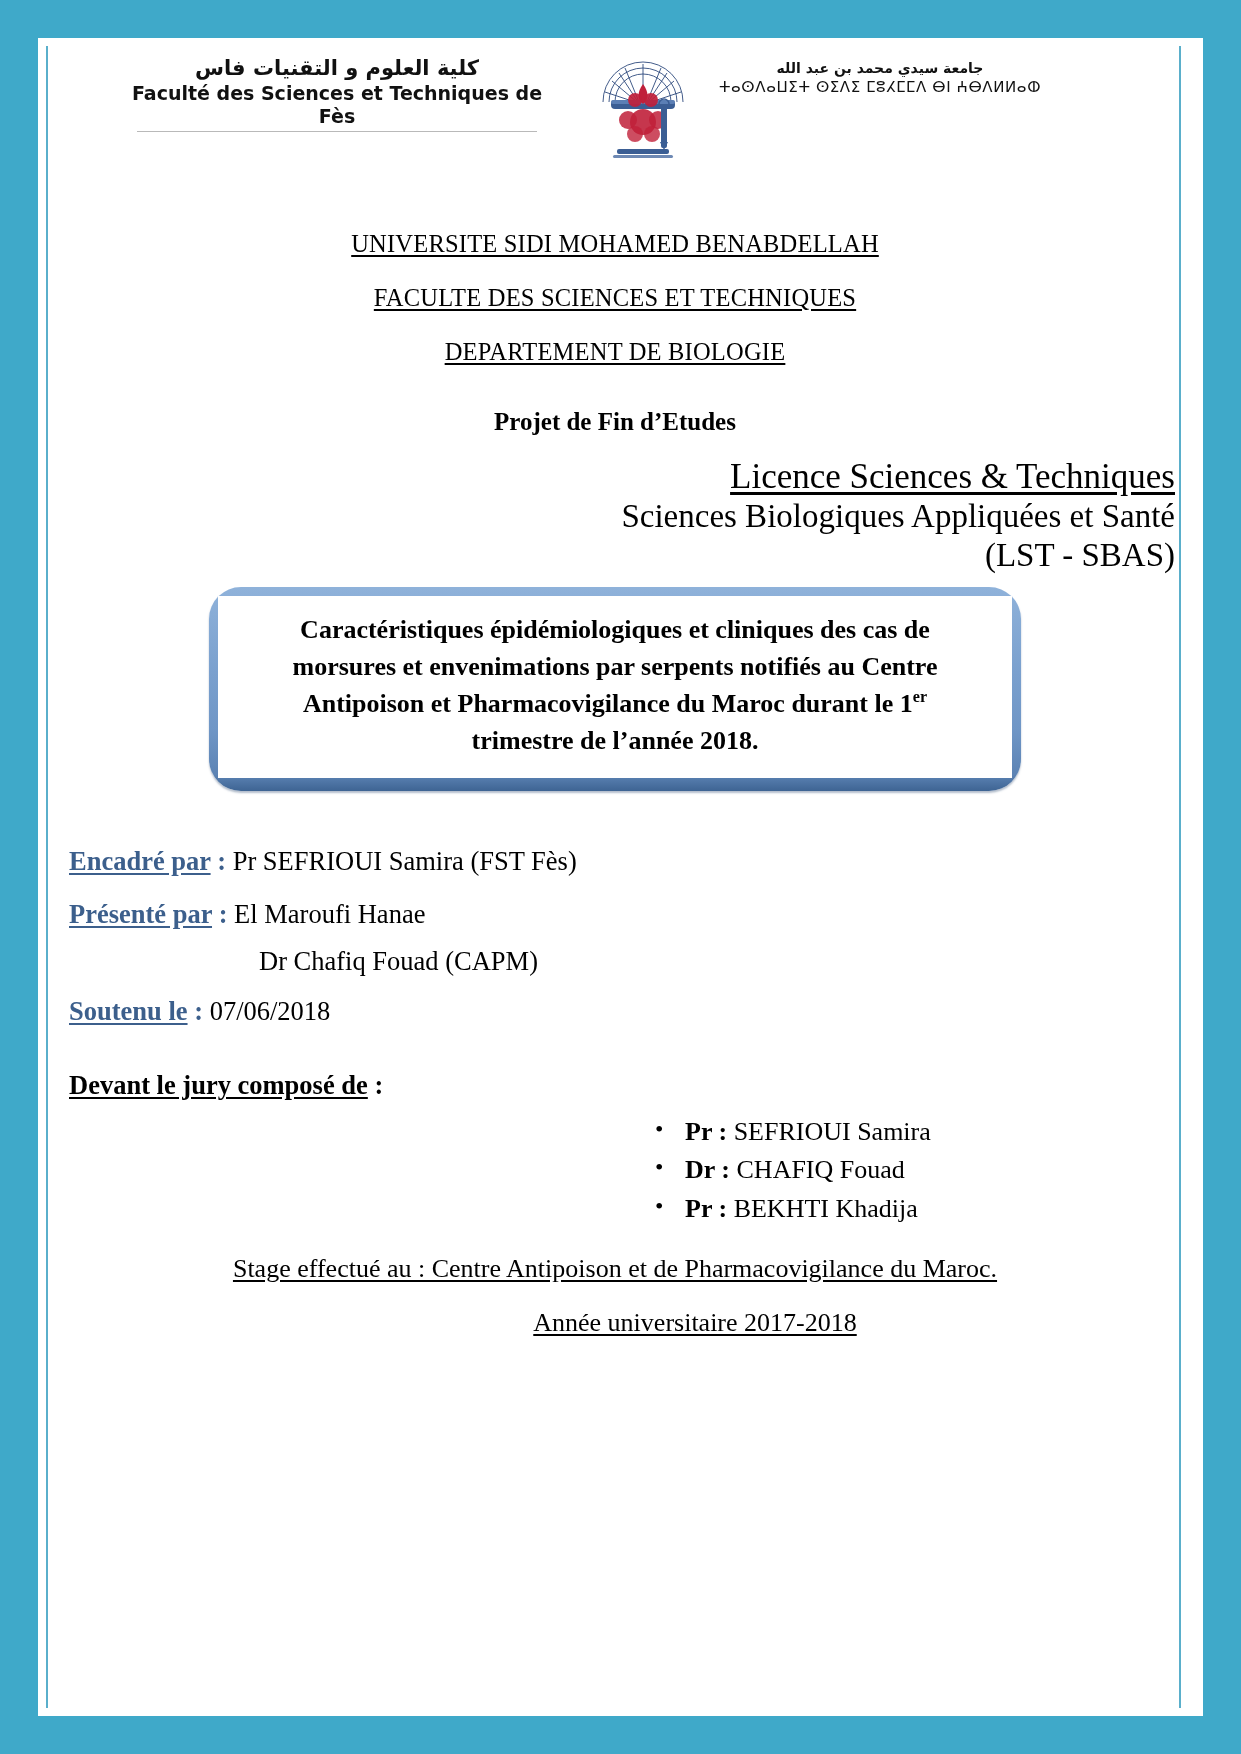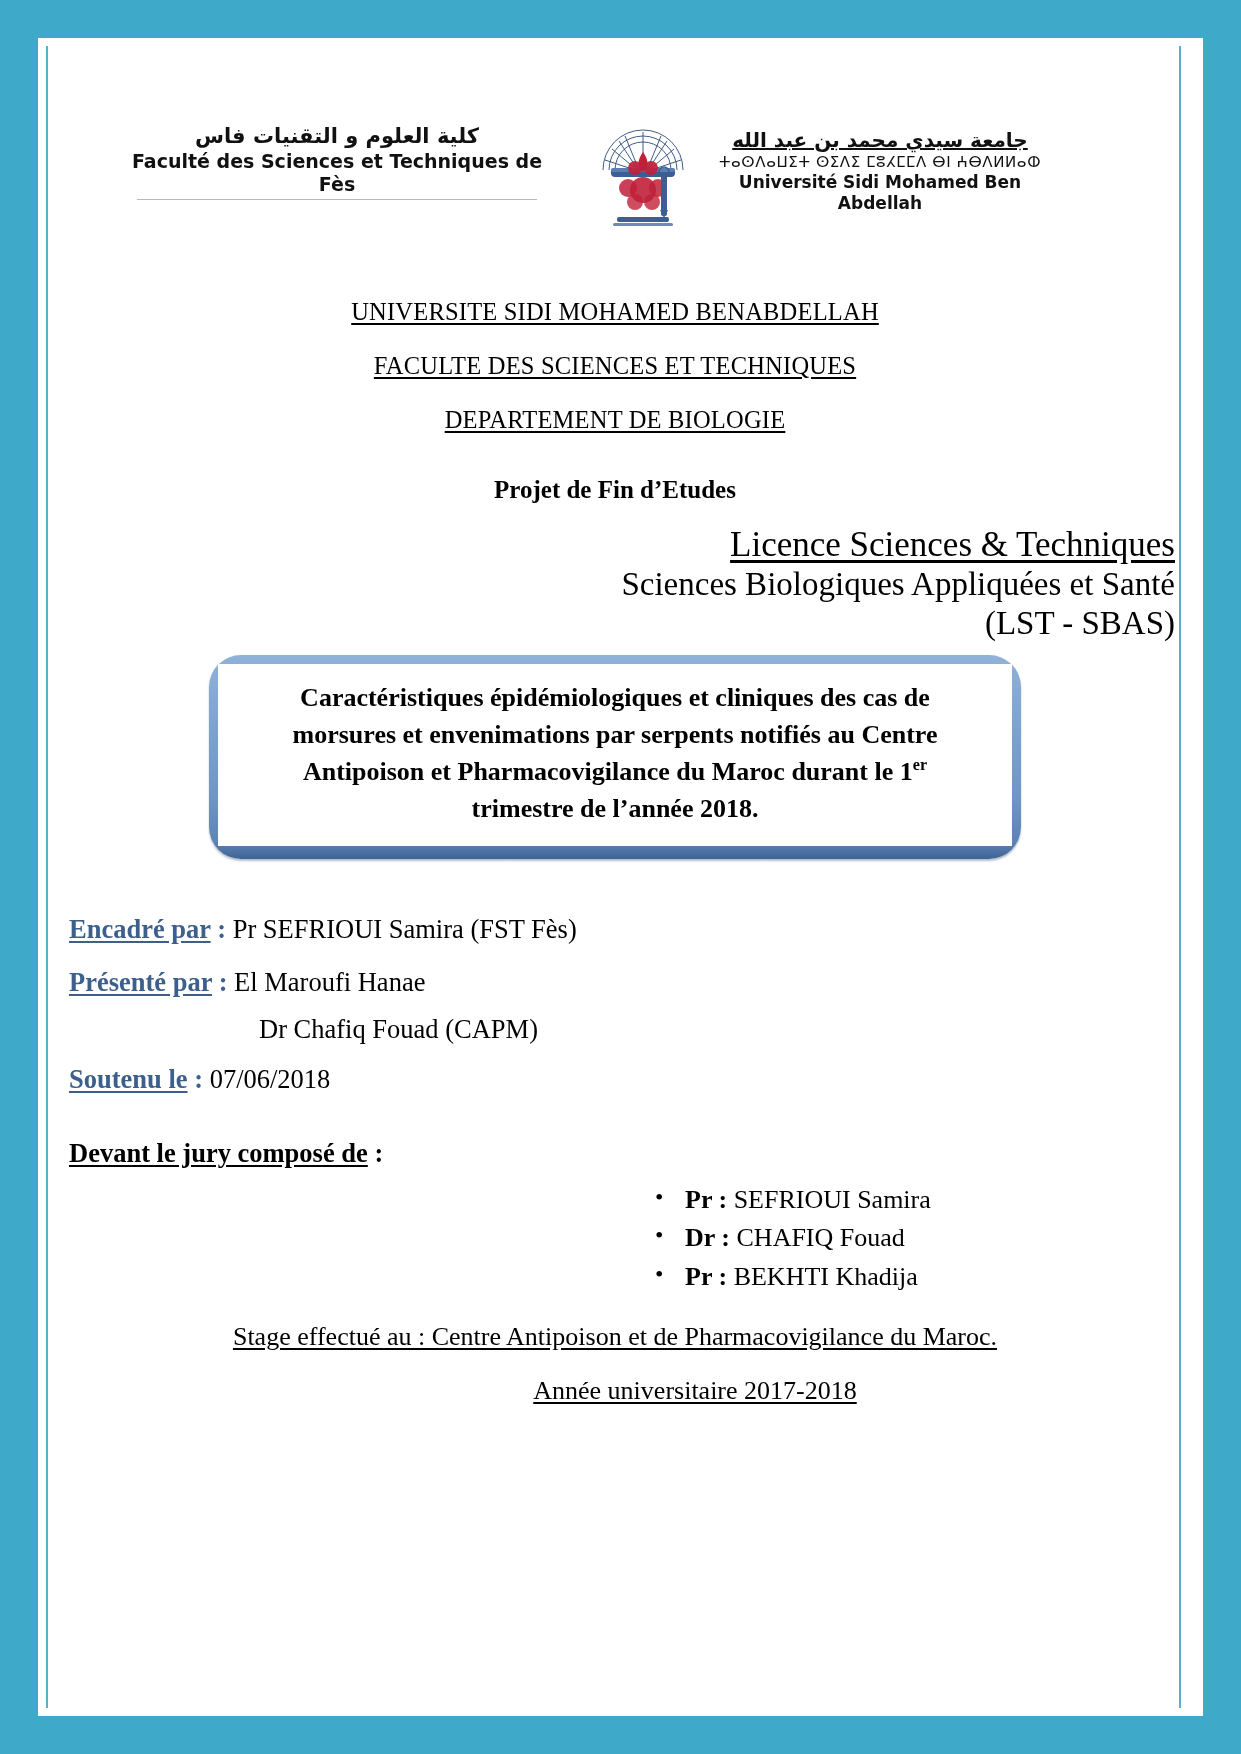--- a/index.html
+++ b/index.html
@@ -44,21 +44,20 @@
     left: 55px;
     top: 50px;
     width: 1120px;
     height: 1650px;
   }
 
   
   .logos {
     position: relative;
     height: 140px;
-    margin-top: 68px;
   }
   .logo-left {
     position: absolute;
     left: 67px;
     top: 6px;
     width: 430px;
     text-align: center;
     font-family: "DejaVu Sans", sans-serif;
     line-height: 1.22;
     color: #111;
@@ -83,21 +82,21 @@
   .logo-right {
     position: absolute;
     left: 650px;
     top: 10px;
     width: 350px;
     text-align: center;
     font-family: "DejaVu Sans", sans-serif;
     line-height: 1.25;
     color: #111;
   }
-  .logo-right .ar  { font-size: 20px; font-weight: bold; direction: rtl; text-decoration: underline; }
+  .logo-right .ar  { font-size: 14px; font-weight: bold; direction: rtl; }
   .logo-right .tif { font-size: 15px; letter-spacing: 0.6px; }
   .logo-right .fr  { font-size: 17px; font-weight: bold; }
 
   
   .inst {
     margin-top: 40px;
     text-align: center;
   }
   .inst div {
     font-size: 24.5px;
@@ -286,21 +285,20 @@
           </g>
 
           <rect x="22" y="99" width="52" height="5" rx="2" fill="#3B5E94"></rect>
           <rect x="18" y="105" width="60" height="3" rx="1.5" fill="#6E89B4"></rect>
         </svg>
       </div>
 
       <div class="logo-right">
         <div class="ar">جامعة سيدي محمد بن عبد الله</div>
         <div class="tif">ⵜⴰⵙⴷⴰⵡⵉⵜ ⵙⵉⴷⵉ ⵎⵓⵃⵎⵎⴷ ⴱⵏ ⵄⴱⴷⵍⵍⴰⵀ</div>
-        <div class="fr">Université Sidi Mohamed Ben Abdellah</div>
       </div>
 
     </div>
 
     <div class="inst">
       <div><span class="u">UNIVERSITE SIDI MOHAMED BENABDELLAH</span></div>
       <div><span class="u">FACULTE DES SCIENCES ET TECHNIQUES</span></div>
       <div><span class="u">DEPARTEMENT DE BIOLOGIE</span></div>
     </div>
 

